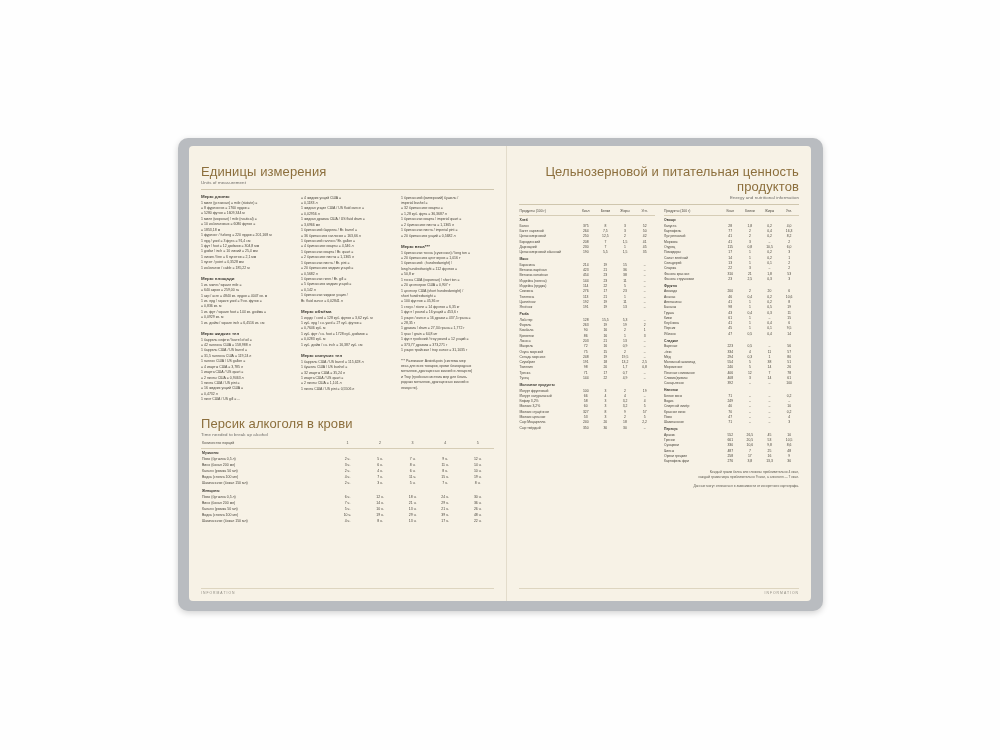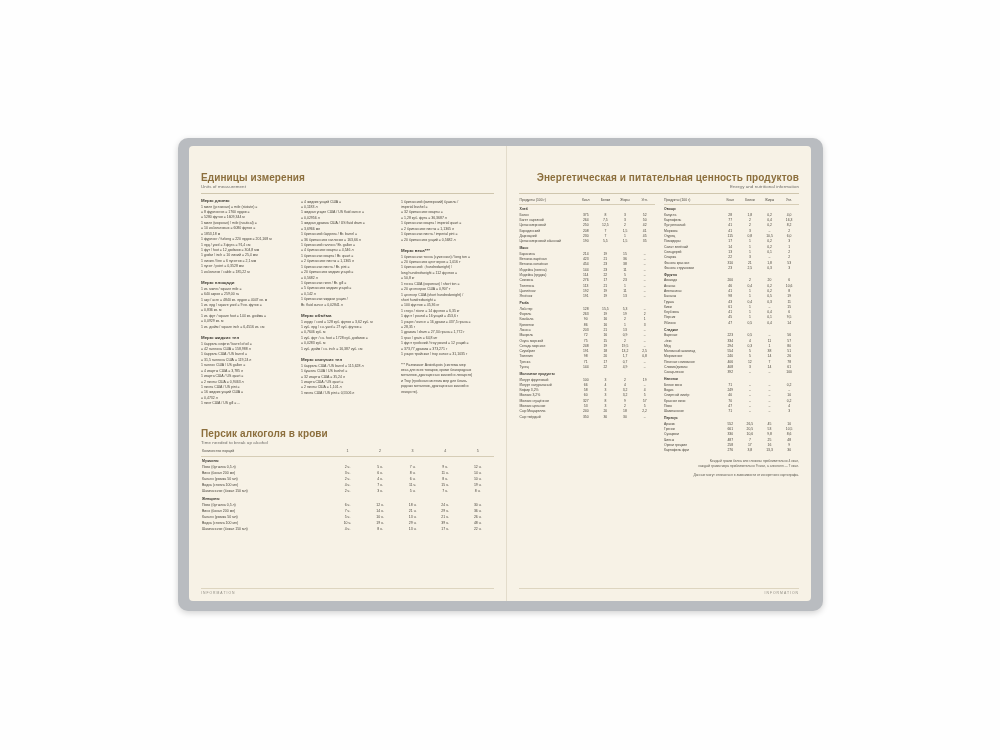--- a/index.html
+++ b/index.html
@@ -34,24 +34,24 @@
     position:relative;
     height:100%;
     padding:10px 12px 0 12px;
   }
   .page-left { width:318px; border-right:1px solid #e3dccb; }
   .page-right { width:304px; }
 
   
   .sec-title {
     color:#8c6f3d;
-    font-size:10px;
-    font-weight:bold;
+    font-size:13px;
+    font-weight:normal;
     letter-spacing:0.1px;
-    margin:16px 0 1px 0;
+    margin:8px 0 1px 0;
   }
   .sec-sub {
     color:#6b6a66;
     font-size:4.4px;
     margin:0 0 4px 0;
     letter-spacing:0.1px;
   }
   .rule {
     height:1px; background:#cfc6ae; margin:2px 0 4px 0;
   }
@@ -365,21 +365,21 @@
               </tr>
             </tbody>
         </table>
       </div>
 
       <div class="foot-rule fr-left"></div>
       <div class="page-foot pf-left">INFORMATION</div>
     </div>
 
     <div class="page page-right">
-      <div class="sec-title right-title">Энергетическая и питательная ценность продуктов</div>
+      <div class="sec-title right-title">Цельнозерновой и питательная ценность продуктов</div>
       <div class="sec-sub right-title">Energy and nutritional information</div>
       <div class="rule"></div>
 
       <div class="nut-cols">
         <div class="nut-col">
           <table class="nut">
             <tbody id="nut-left">
                 <tr class="nut-head">
                   <td class="name">Продукты (100 г)</td>
                   <td class="v">Ккал</td>

